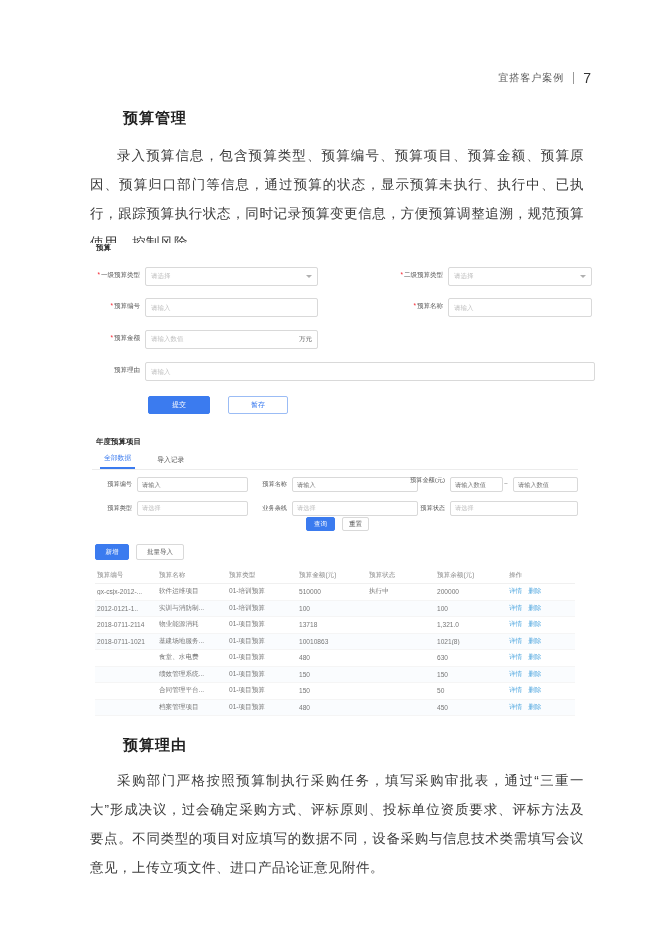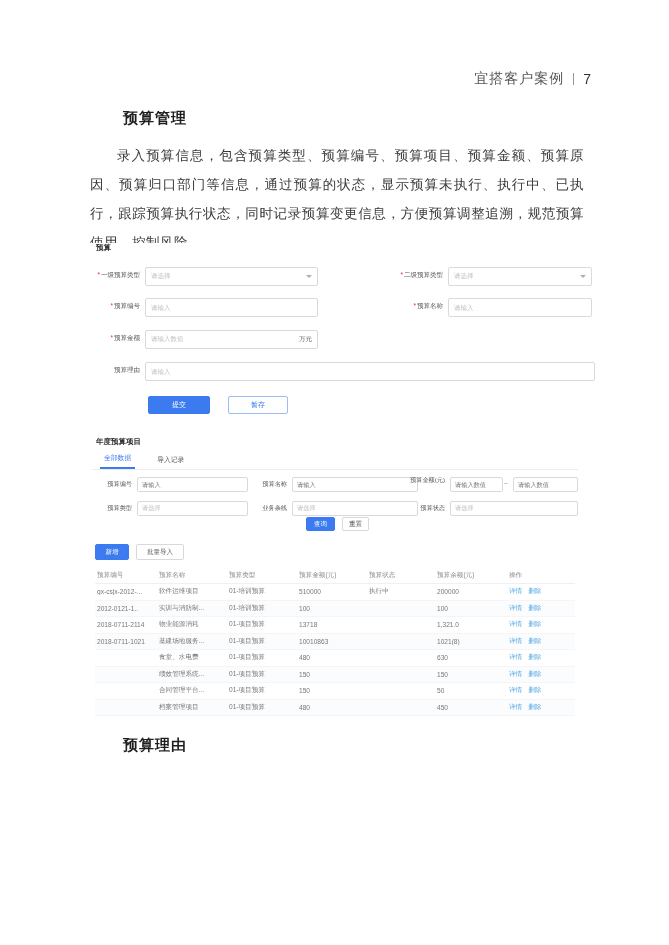--- a/index.html
+++ b/index.html
@@ -1,21 +1,21 @@
 <!DOCTYPE html>
 <html><head>
 <meta charset="utf-8">
 <style>
   html,body{margin:0;padding:0;background:#e8e8e8;}
   .page{position:relative;width:669px;height:945px;background:#ffffff;margin:0 auto;
         font-family:"Liberation Sans",sans-serif;overflow:hidden;}
 
   
   .doc-header{position:absolute;top:70px;right:78px;display:flex;align-items:center;color:#555;}
-  .doc-header .t{font-size:14px;letter-spacing:1px;}
+  .doc-header .t{font-size:10px;letter-spacing:1px;}
   .hdr-divider{display:inline-block;width:1px;height:12px;background:#999;margin:0 9px;}
   .hdr-page{font-size:14px;color:#333;}
 
   
   .sec-heading{position:absolute;left:123px;margin:0;font-size:15px;font-weight:bold;color:#1f1f1f;letter-spacing:1px;text-align:right;}
   .h1pos{top:109px;} .h2pos{top:736px;}
   .para{position:absolute;left:90px;width:494px;margin:0;font-size:13.5px;line-height:29px;
         color:#3a3a3a;text-align:justify;text-indent:2em;letter-spacing:0.5px;}
   .p1pos{top:141px;} .p2pos{top:766px;}
 
@@ -270,14 +270,15 @@
       <input class="inp fi-wide" placeholder="请输入" style="">
     </div>
 
     <div class="btnrow">
       <div class="btn btn-primary">提交</div>
       <div class="btn btn-outline-blue">暂存</div>
     </div>
   </div>
 
   <h2 class="sec-heading h2pos">预算理由</h2>
+  <p class="para p2pos">采购部门严格按照预算制执行采购任务，填写采购审批表，通过“三重一大”形成决议，过会确定采购方式、评标原则、投标单位资质要求、评标方法及要点。不同类型的项目对应填写的数据不同，设备采购与信息技术类需填写会议意见，上传立项文件、进口产品论证意见附件。</p>
 
 </div>
 
 </body></html>

